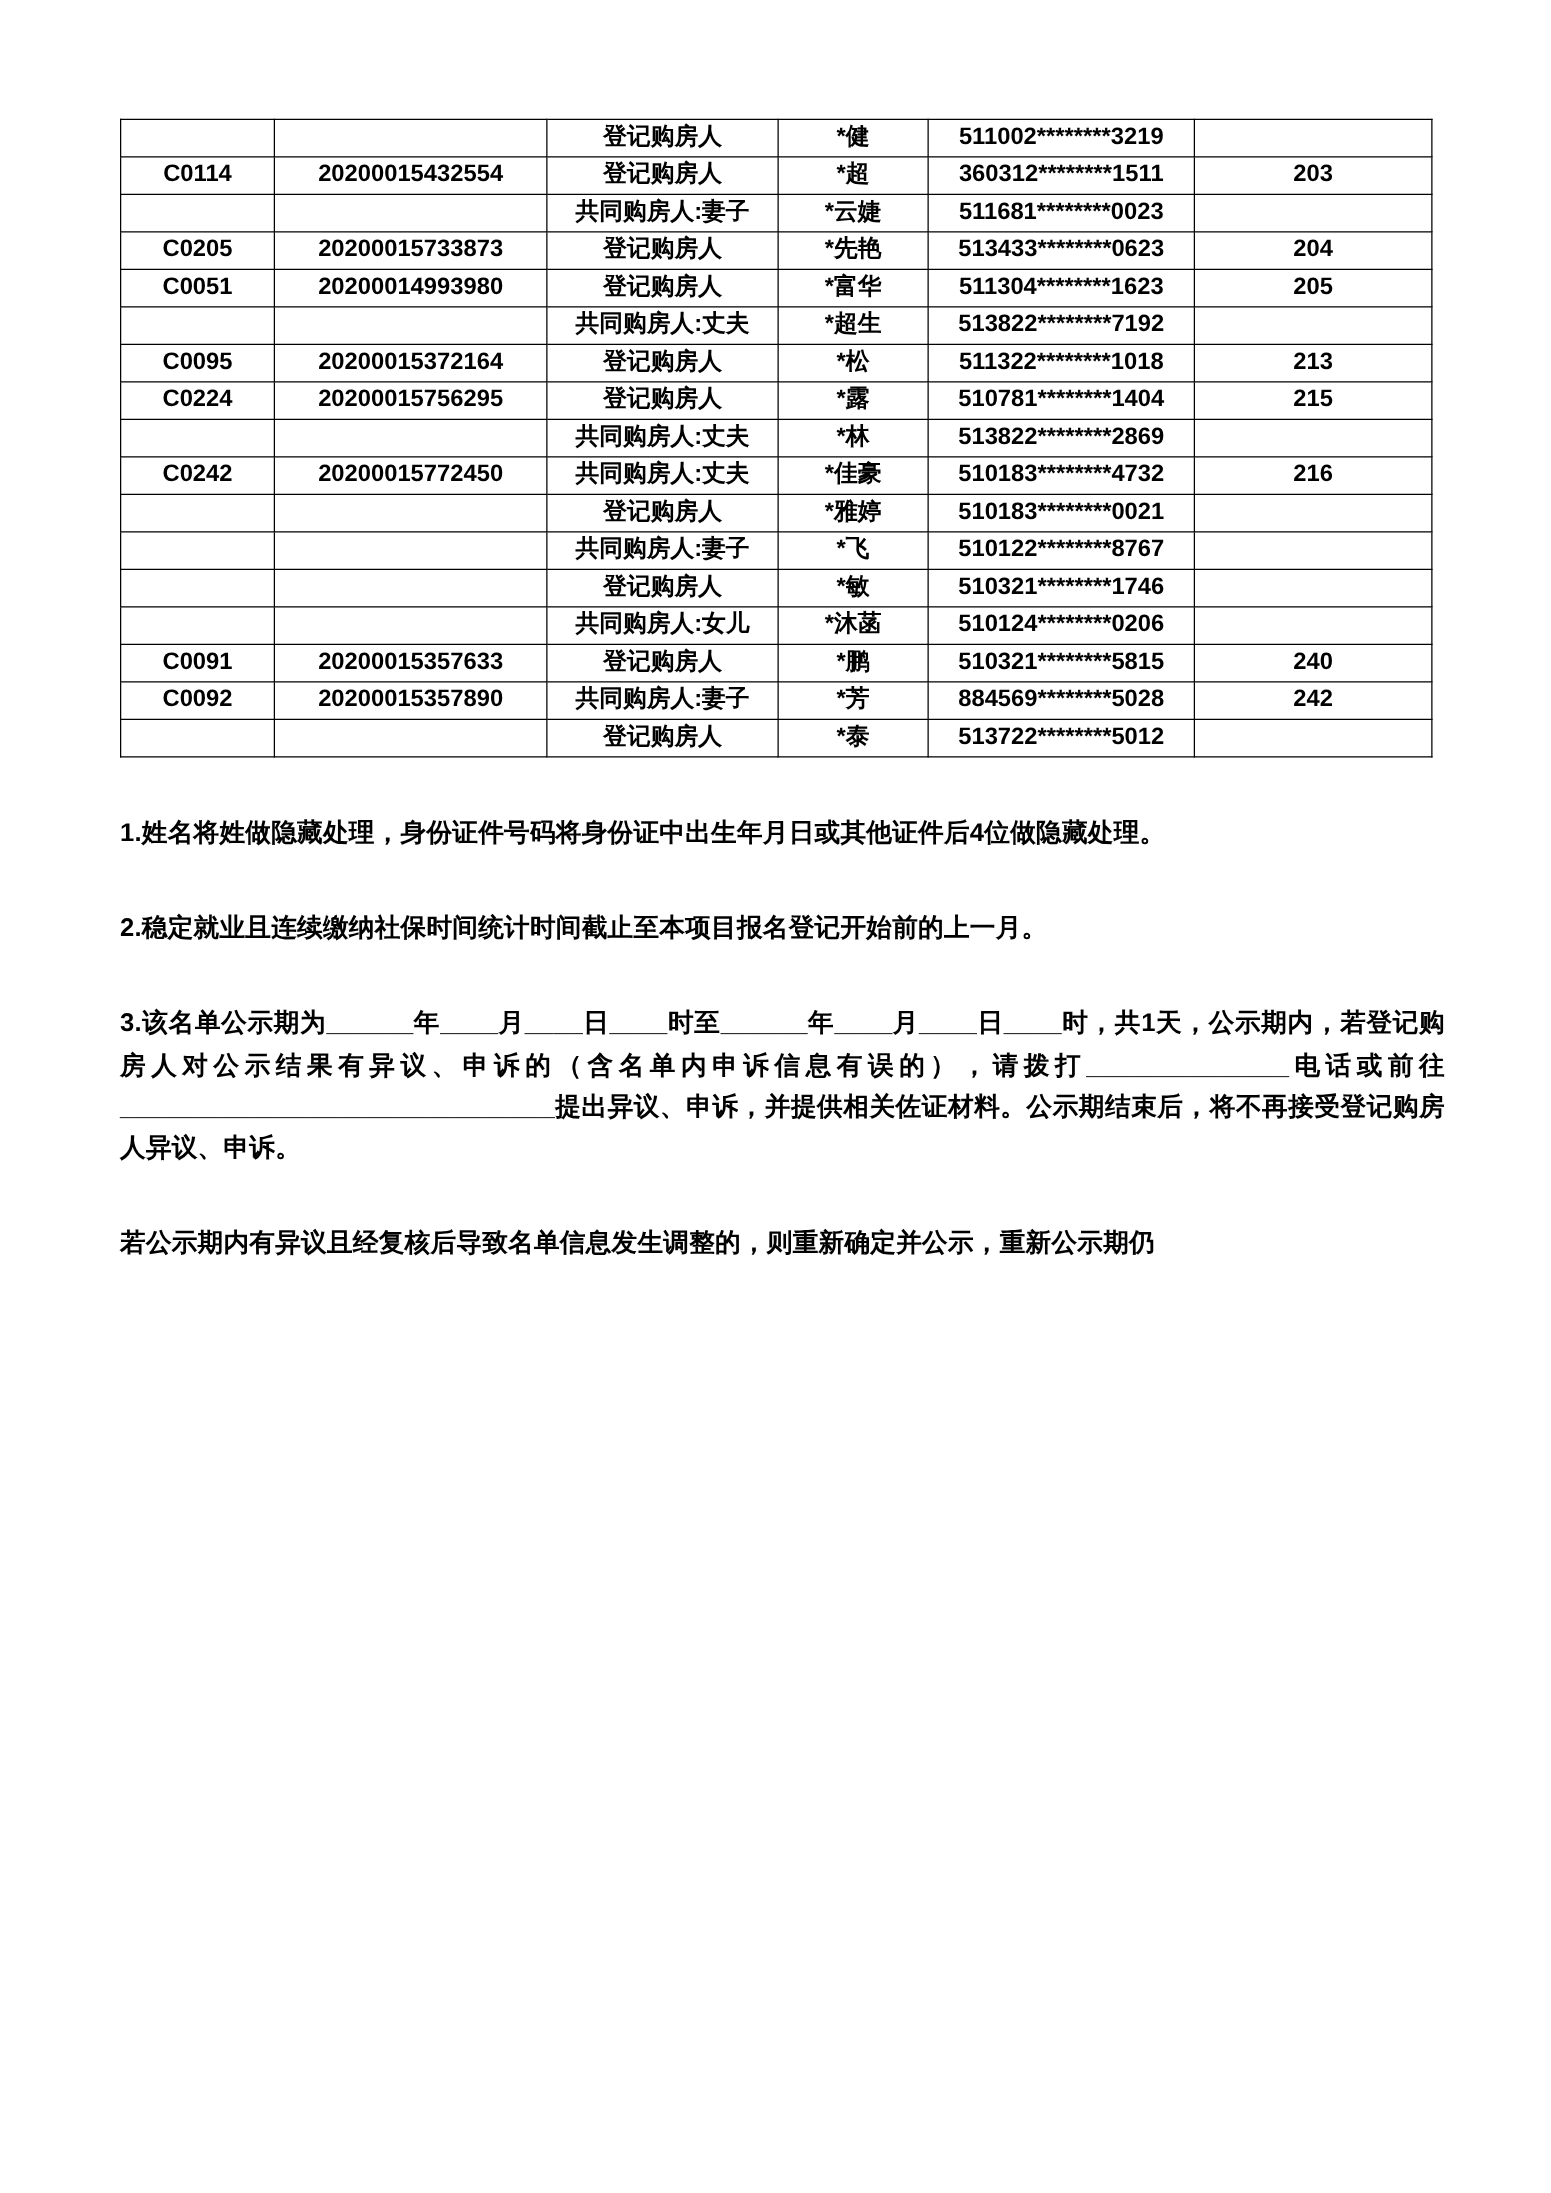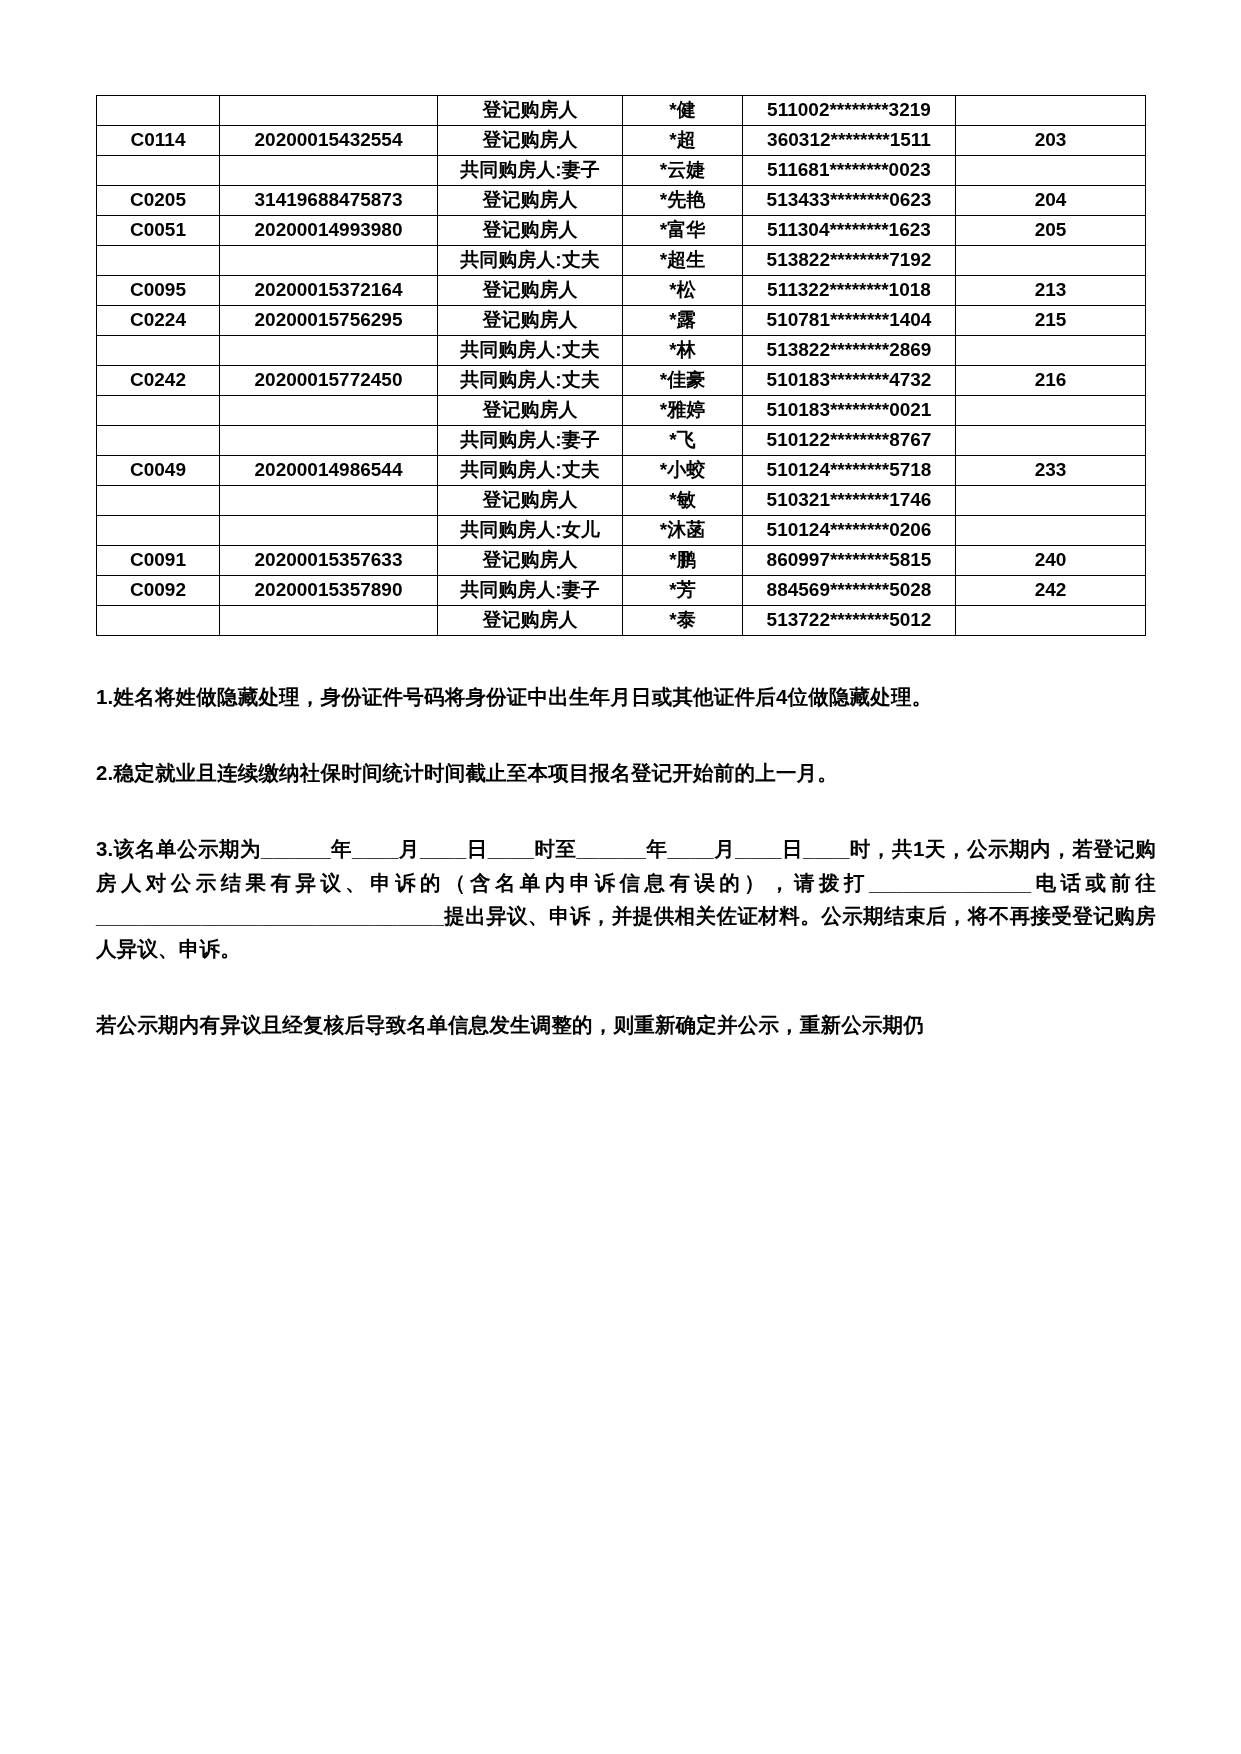--- a/index.html
+++ b/index.html
@@ -102,21 +102,21 @@
       <tr>
         <td></td>
         <td></td>
         <td>共同购房人:妻子</td>
         <td>*云婕</td>
         <td>511681********0023</td>
         <td></td>
       </tr>
       <tr>
         <td>C0205</td>
-        <td>31419688475873</td>
+        <td>20200015733873</td>
         <td>登记购房人</td>
         <td>*先艳</td>
         <td>513433********0623</td>
         <td>204</td>
       </tr>
       <tr>
         <td>C0051</td>
         <td>20200014993980</td>
         <td>登记购房人</td>
         <td>*富华</td>
@@ -173,49 +173,41 @@
       </tr>
       <tr>
         <td></td>
         <td></td>
         <td>共同购房人:妻子</td>
         <td>*飞</td>
         <td>510122********8767</td>
         <td></td>
       </tr>
       <tr>
-        <td>C0049</td>
-        <td>20200014986544</td>
-        <td>共同购房人:丈夫</td>
-        <td>*小蛟</td>
-        <td>510124********5718</td>
-        <td>233</td>
-      </tr>
-      <tr>
         <td></td>
         <td></td>
         <td>登记购房人</td>
         <td>*敏</td>
         <td>510321********1746</td>
         <td></td>
       </tr>
       <tr>
         <td></td>
         <td></td>
         <td>共同购房人:女儿</td>
         <td>*沐菡</td>
         <td>510124********0206</td>
         <td></td>
       </tr>
       <tr>
         <td>C0091</td>
         <td>20200015357633</td>
         <td>登记购房人</td>
         <td>*鹏</td>
-        <td>860997********5815</td>
+        <td>510321********5815</td>
         <td>240</td>
       </tr>
       <tr>
         <td>C0092</td>
         <td>20200015357890</td>
         <td>共同购房人:妻子</td>
         <td>*芳</td>
         <td>884569********5028</td>
         <td>242</td>
       </tr>

